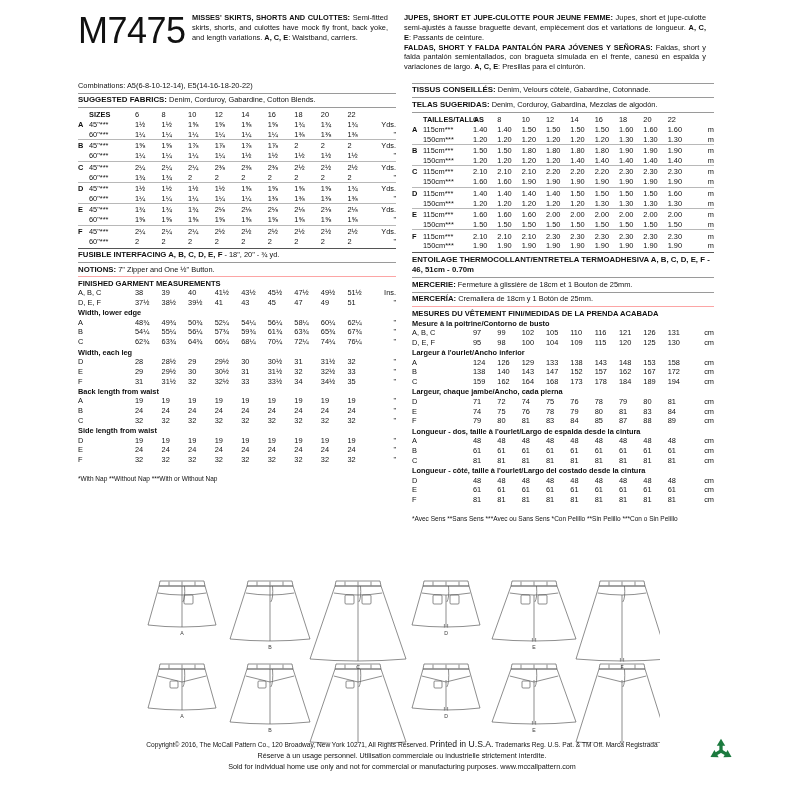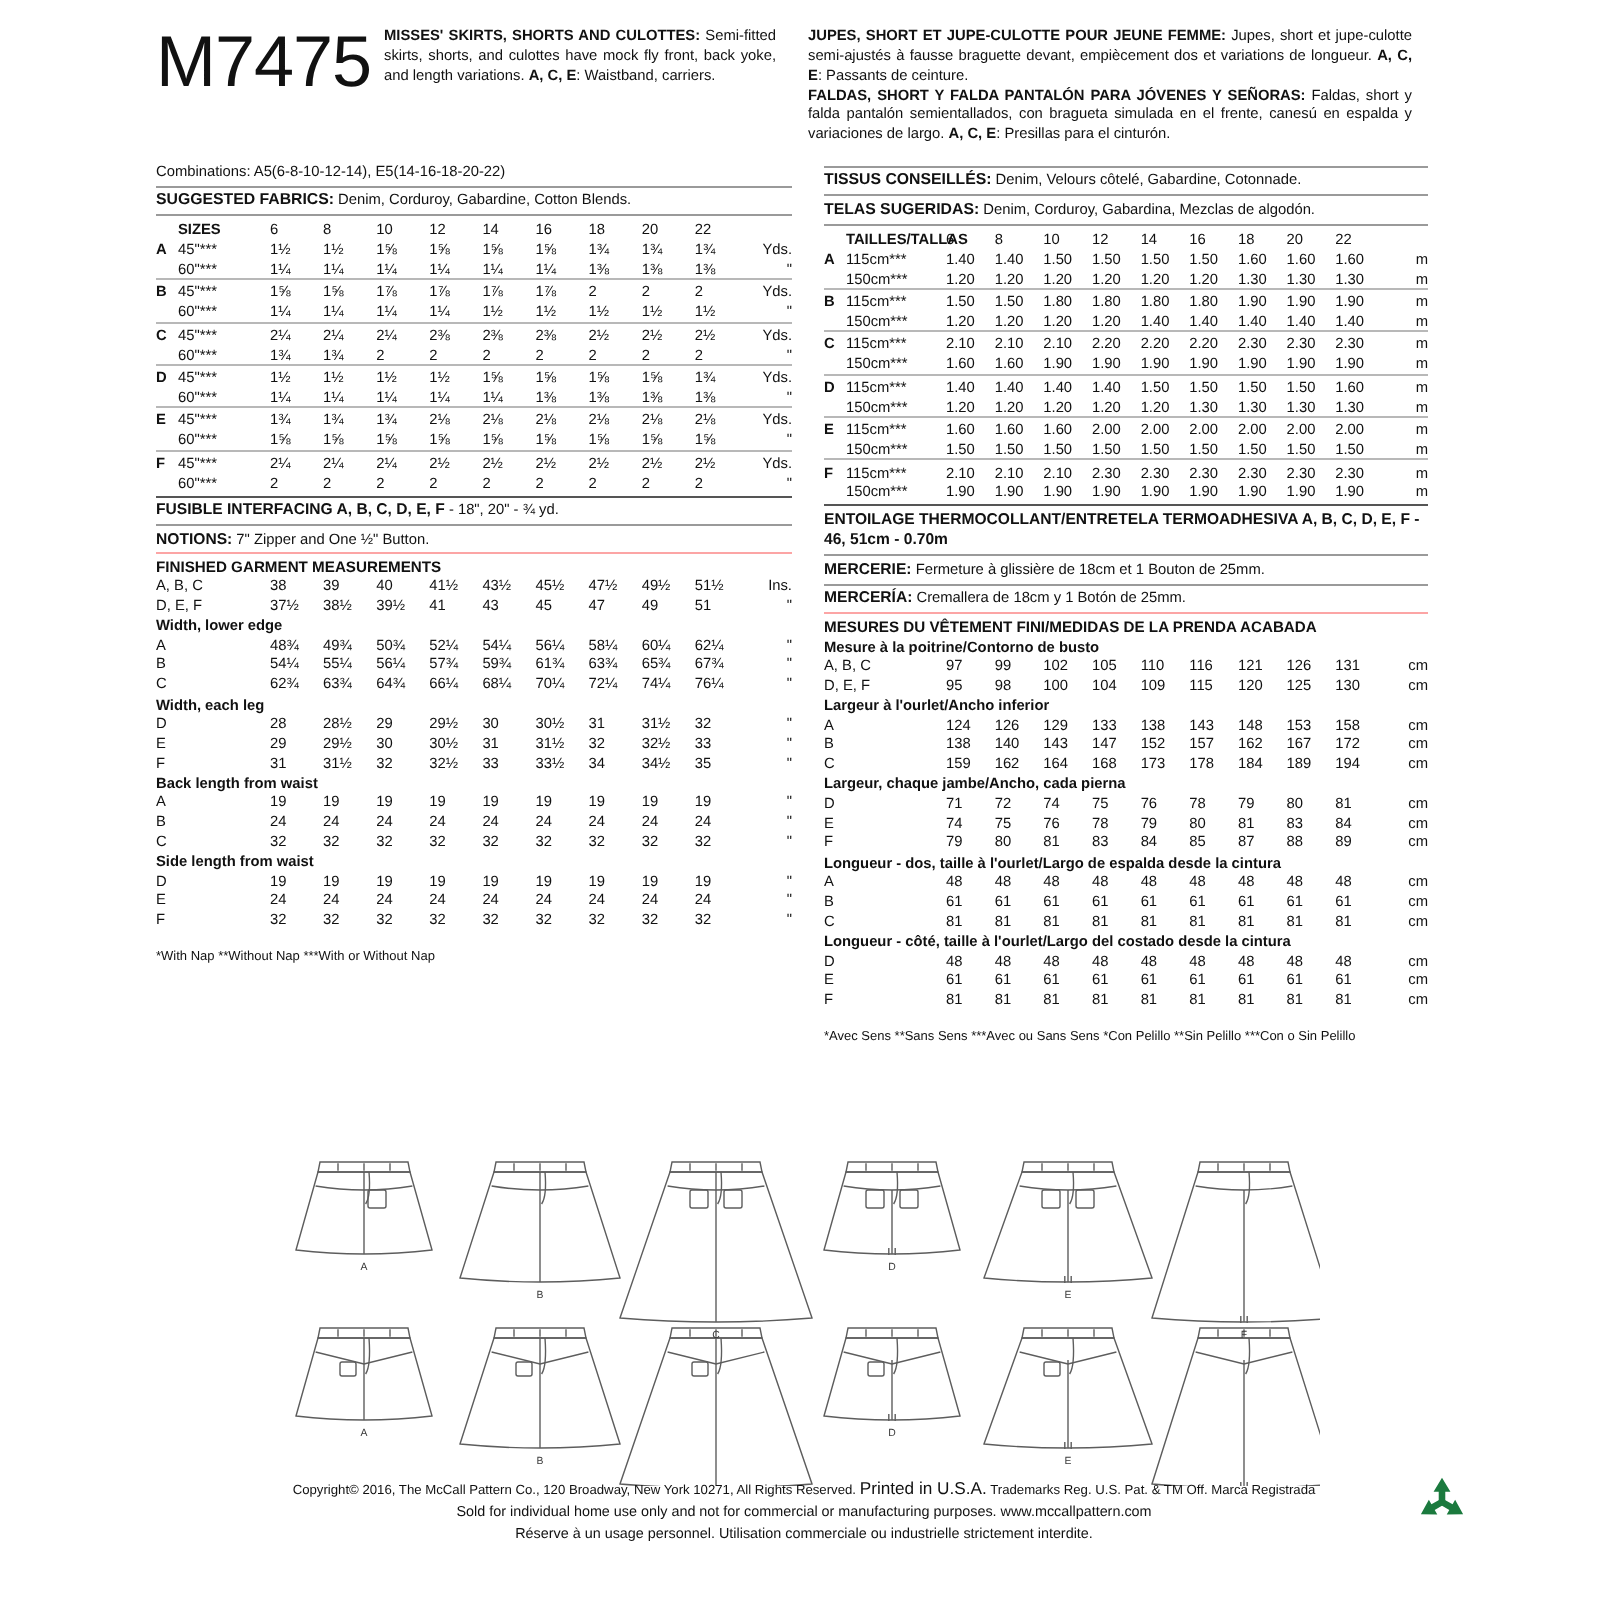--- a/index.html
+++ b/index.html
@@ -1111,22 +1111,22 @@
         <text x="482" y="91">F</text>
         <text x="482" y="174">F</text>
       </g>
   </svg>
 </div>
 
 <div id="footer">
   <div class="foot-line">
     <span>Copyright© 2016, The McCall Pattern Co., 120 Broadway, New York 10271, All Rights Reserved. </span><span class="foot-big">Printed in U.S.A.</span><span> Trademarks Reg. U.S. Pat. &amp; TM Off. Marca Registrada</span>
   </div>
+  <div class="foot-line foot-mid">Réserve à un usage personnel. Utilisation commerciale ou industrielle strictement interdite.</div>
   <div class="foot-line foot-mid">Sold for individual home use only and not for commercial or manufacturing purposes. www.mccallpattern.com</div>
-  <div class="foot-line foot-mid">Réserve à un usage personnel. Utilisation commerciale ou industrielle strictement interdite.</div>
 
   <svg id="recycle" viewBox="0 0 64 64">
     <g id="recycle-g">
         <g transform="rotate(0 32 32)">
           <path d="M32 6 L41 21 L35.5 21 L35.5 32 L28.5 32 L28.5 21 L23 21 Z" fill="#1b7a3e"></path>
         </g>
         <g transform="rotate(120 32 32)">
           <path d="M32 6 L41 21 L35.5 21 L35.5 32 L28.5 32 L28.5 21 L23 21 Z" fill="#1b7a3e"></path>
         </g>
         <g transform="rotate(240 32 32)">

